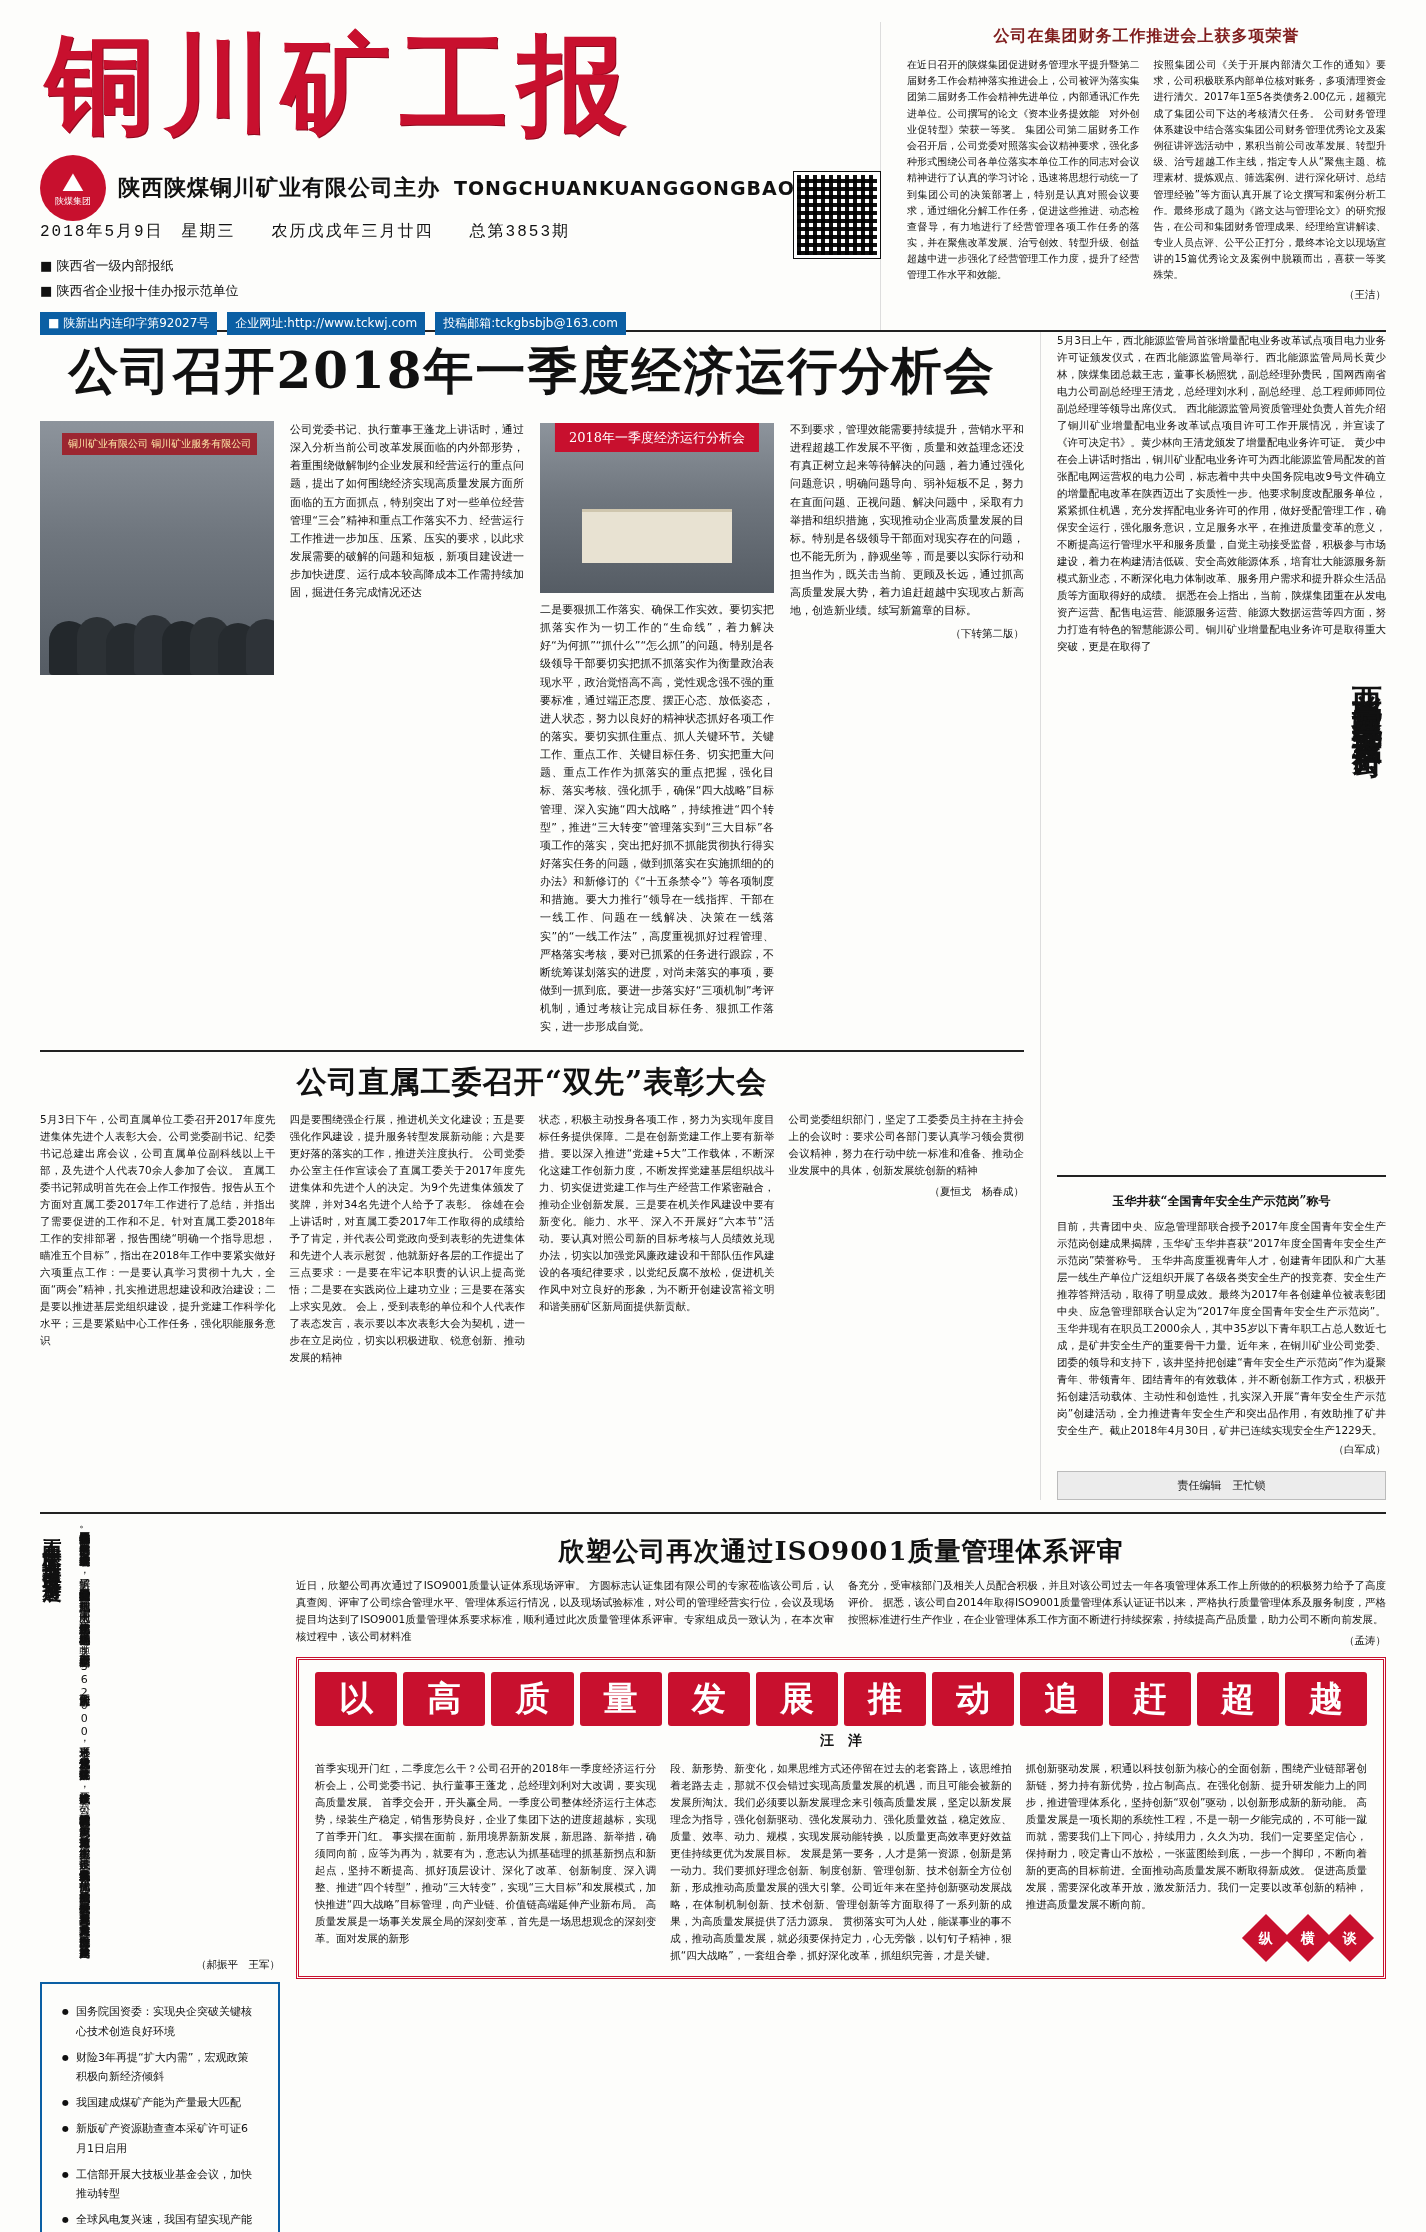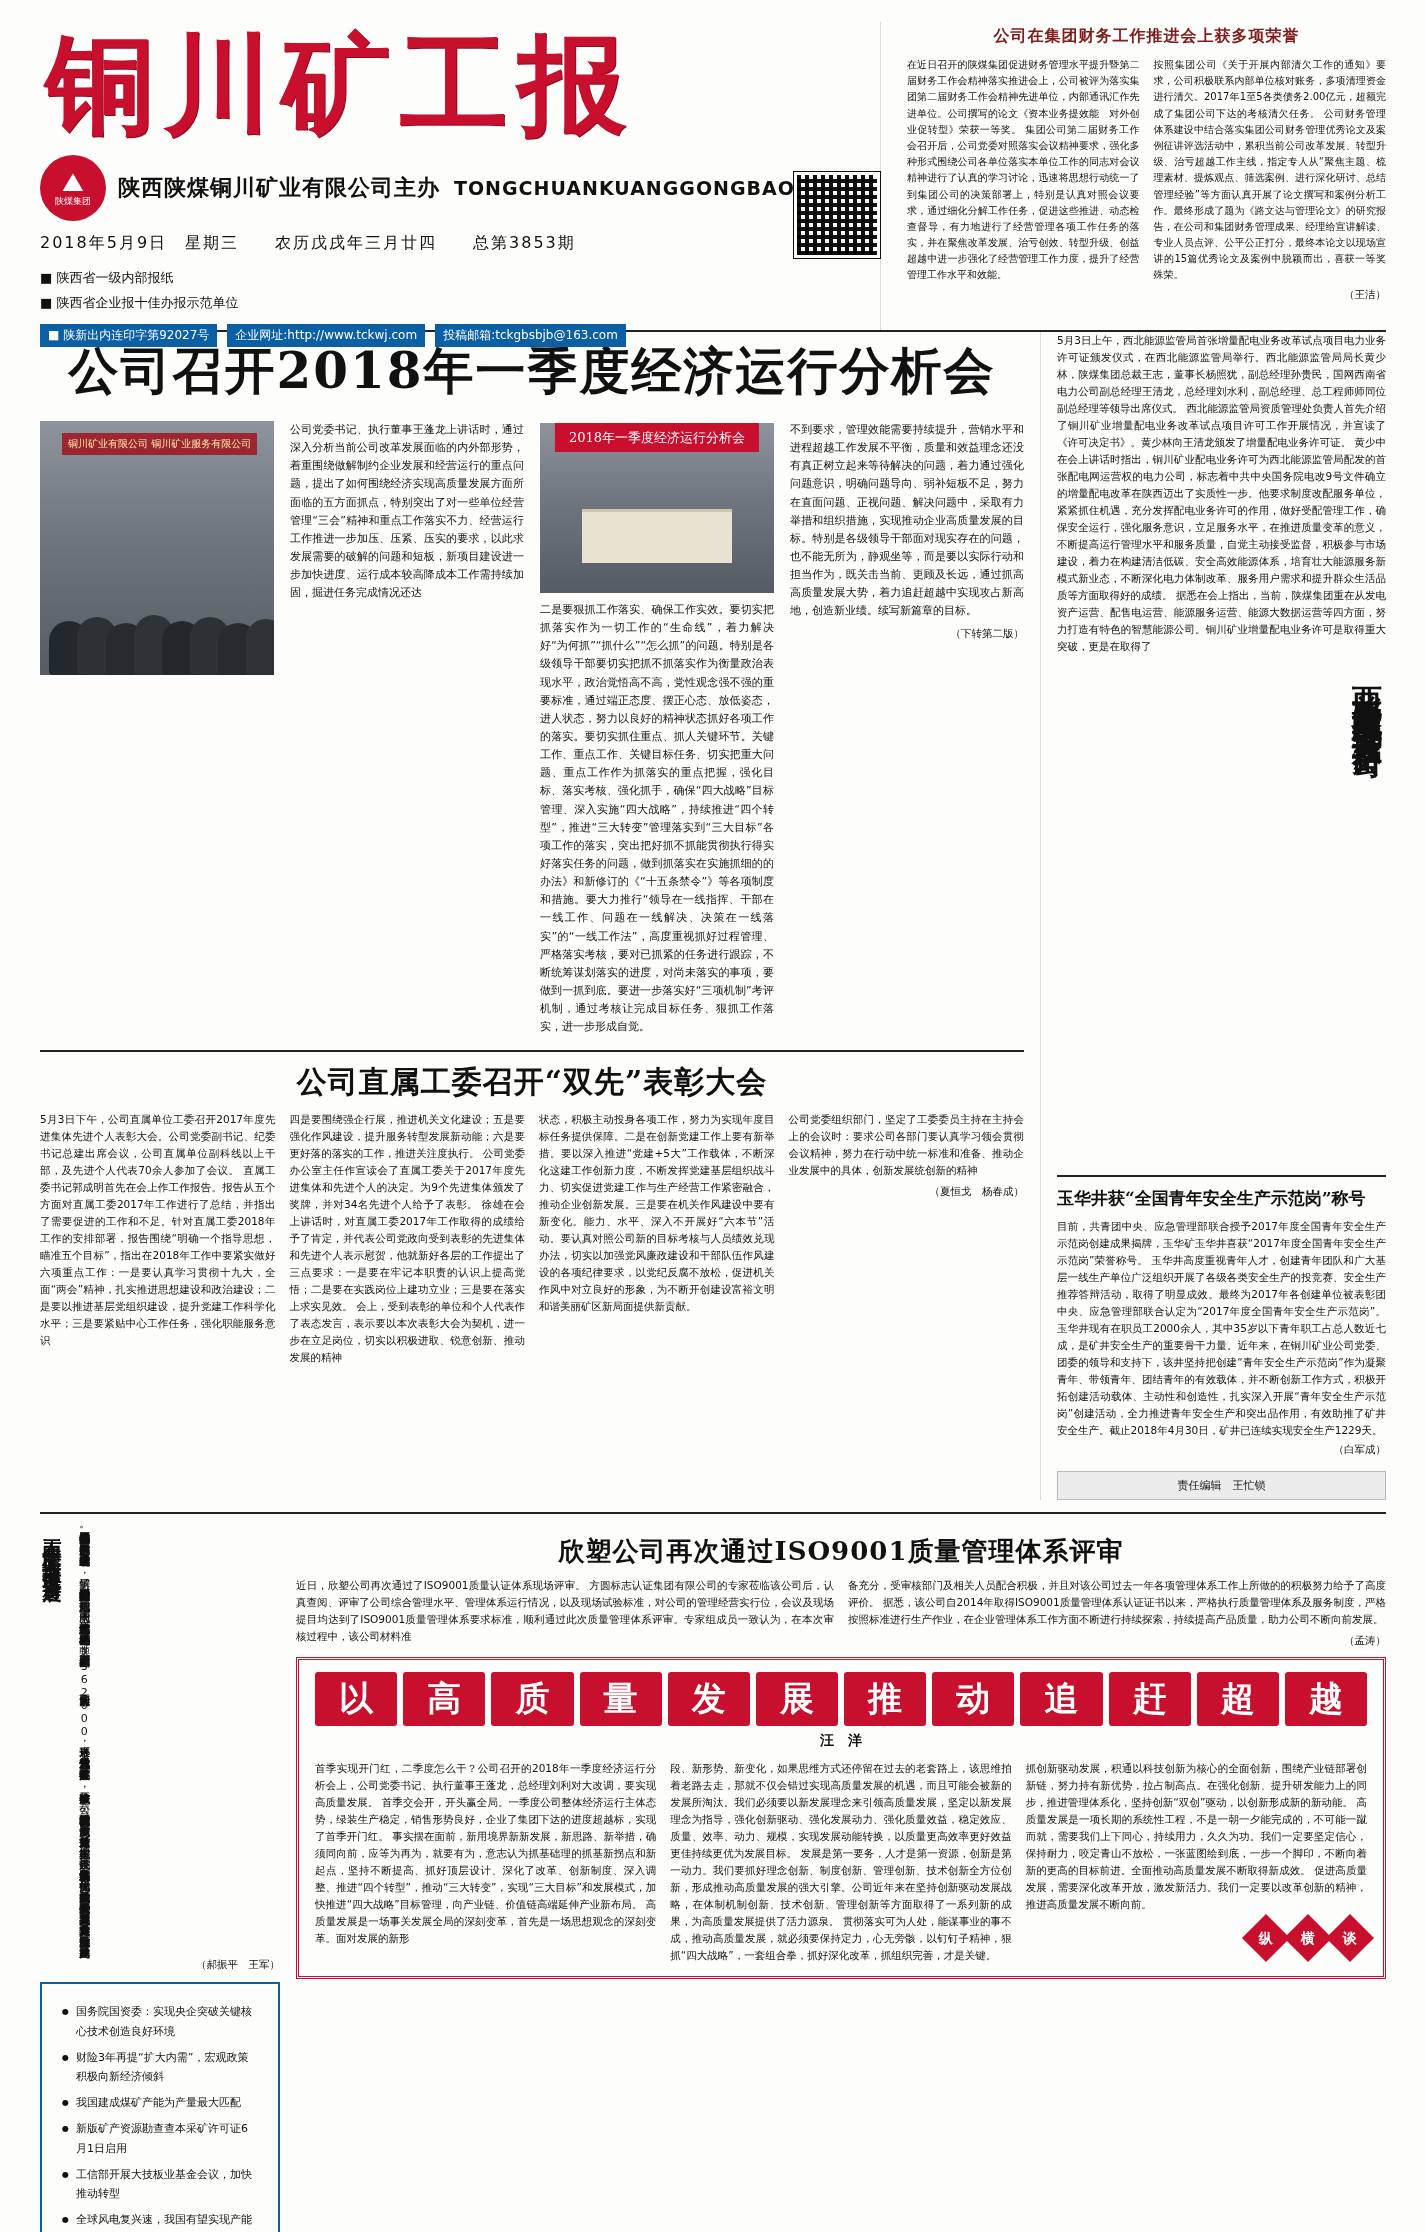--- a/index.html
+++ b/index.html
@@ -33,21 +33,21 @@
     display:flex;align-items:center;justify-content:center;
     flex-direction:column; font-size:9px; line-height:1.1;
     margin-right:12px;
   }
   .logo-badge .mark { font-size:26px; line-height:1; margin-bottom:2px;}
   .mast-org {
     font-family:"DejaVu Serif","Liberation Serif",serif;
     font-size:22px; font-weight:bold; letter-spacing:1px;
   }
   .mast-pinyin { font-size:19px; font-weight:bold; letter-spacing:1px; margin-left:14px;}
-  .mast-date { font-size:16px; margin-top:12px; letter-spacing:2px; }
+  .mast-date { font-size:16px; margin-top:0; letter-spacing:2px;font-family:Liberation Mono, monospace; }
   .mast-lines { margin-top:12px; font-size:13px; line-height:1.9; }
   .mast-blue { background:#0b5fa4; color:#fff; display:inline-block; padding:3px 8px; font-size:12px; }
   .mast-row-blue { margin-top:8px; display:flex; gap:10px; align-items:center; }
   .mast-row-blue span { font-size:12px; }
   .qr { position:absolute; right:0; top:150px; width:86px; height:86px;
         background:
           repeating-linear-gradient(0deg,#111 0 4px,#fff 4px 8px),
           repeating-linear-gradient(90deg,#111 0 4px,#fff 4px 8px);
         background-blend-mode:multiply; border:3px solid #fff; outline:1px solid #111;}
 
@@ -108,22 +108,22 @@
   .article-2 > div { flex:1; }
 
   
   .vtitle {
     writing-mode:vertical-rl; text-orientation:upright;
     font-family:"DejaVu Serif","Liberation Serif",serif;
     font-size:30px; font-weight:bold; letter-spacing:4px; line-height:1.25;
     height:500px; margin:8px 0 0 auto;
   }
   .r-body { font-size:10.5px; line-height:1.62; text-align:justify; }
-  .r-title { font-weight:bold; font-size:17px; font-family:"DejaVu Serif","Liberation Serif",serif;
-             margin:12px 0 8px; border-top:2px solid #222; padding-top:10px;}
+  .r-title { font-weight:bold; font-size:12px; font-family:"DejaVu Serif","Liberation Serif",serif;
+             text-align:center; margin:12px 0 8px; border-top:2px solid #222; padding-top:16px;}
   .editor-box { border:1px solid #bbb; background:#ececec; text-align:center; font-size:11px;
                 padding:6px 0; margin-top:14px; }
 
   
   .bottom { display:flex; padding:10px 40px 0; }
   .bl { width:240px; }
   .br { flex:1; padding-left:16px; }
 
   .vside { writing-mode:vertical-rl; text-orientation:upright; font-size:11px; line-height:1.7;
            height:430px; text-align:justify; }

